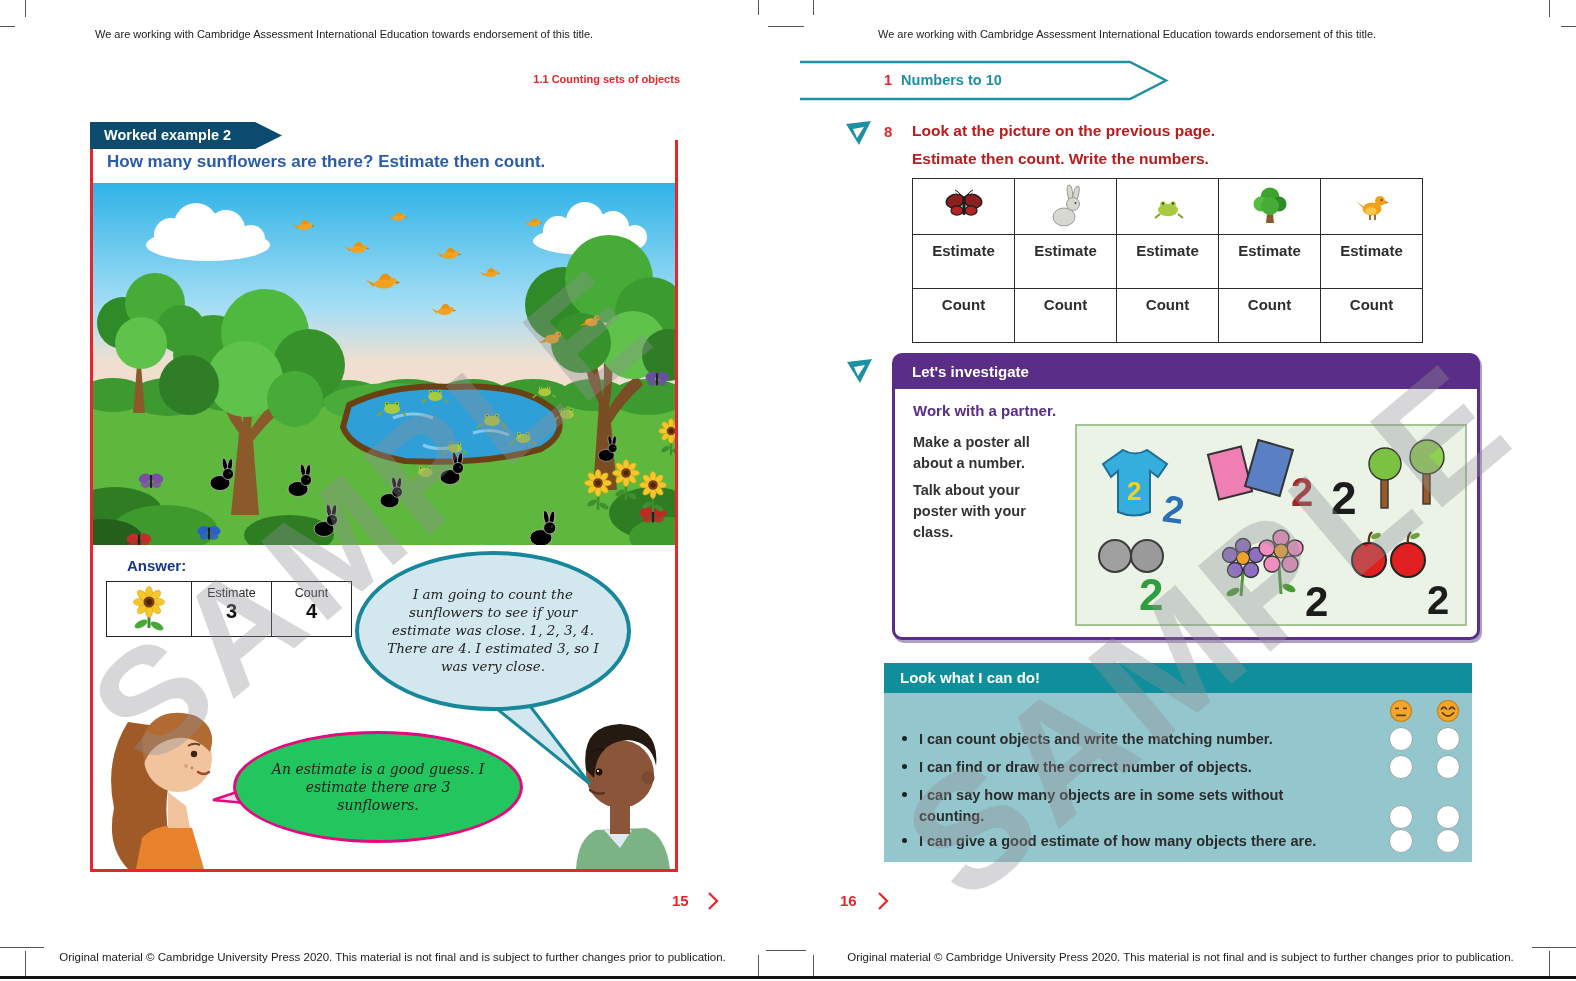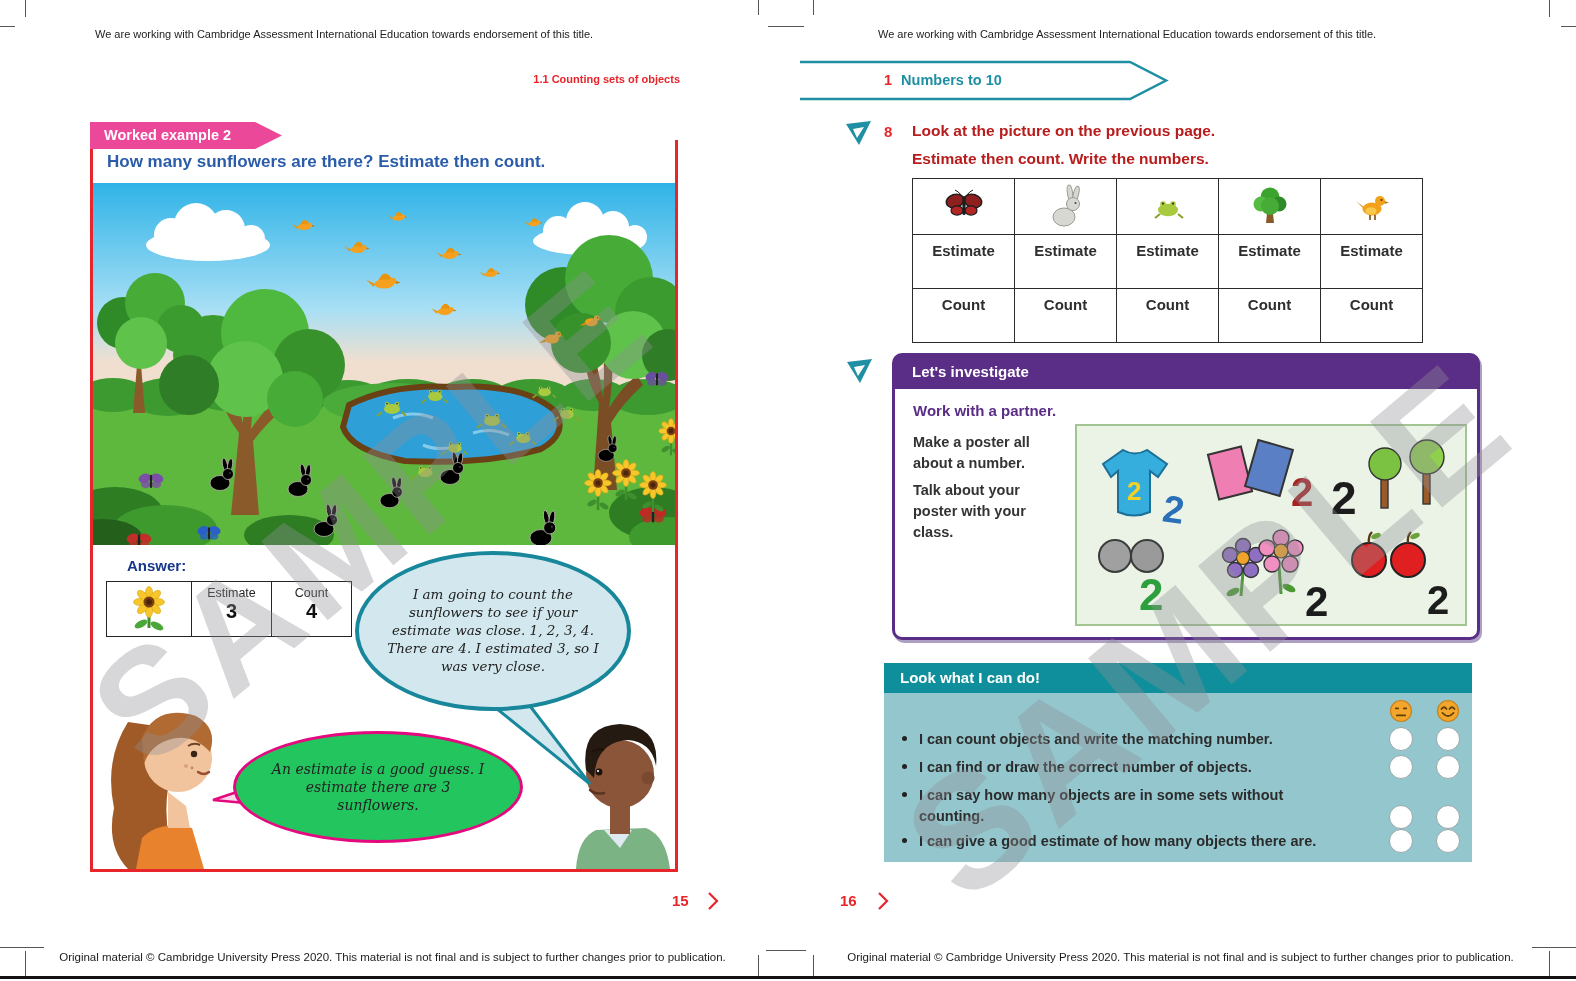--- a/index.html
+++ b/index.html
@@ -16,21 +16,21 @@
   .wm{position:absolute;font-weight:bold;color:rgba(143,143,150,.36);
       letter-spacing:8px;transform:rotate(-40deg);transform-origin:0 50%;
       white-space:nowrap;pointer-events:none;z-index:40;}
   .wm-left{left:115px;top:645px;font-size:150px;}
   .wm-right{left:930px;top:770px;font-size:163px;}
 
   
   .section-heading{font-size:11px;font-weight:bold;color:#e8252b;text-align:right;}
   .we-box{position:absolute;left:90px;top:140px;width:588px;height:732px;
           border:3px solid #e8252b;border-top:none;box-sizing:border-box;}
-  .we-banner{position:absolute;left:-3px;top:-18px;height:27px;width:192px;background:#ec4899;
+  .we-banner{position:absolute;left:-3px;top:-18px;height:27px;width:192px;background:#0c4a6e;
              color:#fff;font-weight:bold;font-size:14.5px;line-height:27px;padding-left:14px;
              box-sizing:border-box;clip-path:polygon(0 0,86% 0,100% 50%,86% 100%,0 100%);}
   .we-question{position:absolute;left:14px;top:12px;font-size:17px;font-weight:700;color:#2a5caa;}
   .scene{position:absolute;left:0;top:43px;display:block;}
   .answer-label{position:absolute;left:14px;top:417px;font-size:15px;font-weight:bold;color:#16368c;margin-left:20px;}
   .ans-table{position:absolute;left:13px;top:441px;display:flex;border:1.6px solid #242424;background:#fff;}
   .ans-cell{border-left:1.6px solid #242424;width:80px;height:54px;display:flex;flex-direction:column;
             align-items:center;justify-content:flex-start;box-sizing:border-box;padding-top:4px;}
   .ans-cell.first{border-left:none;width:84px;justify-content:center;padding-top:0;}
   .ans-lbl{font-size:12.5px;color:#242424;}

